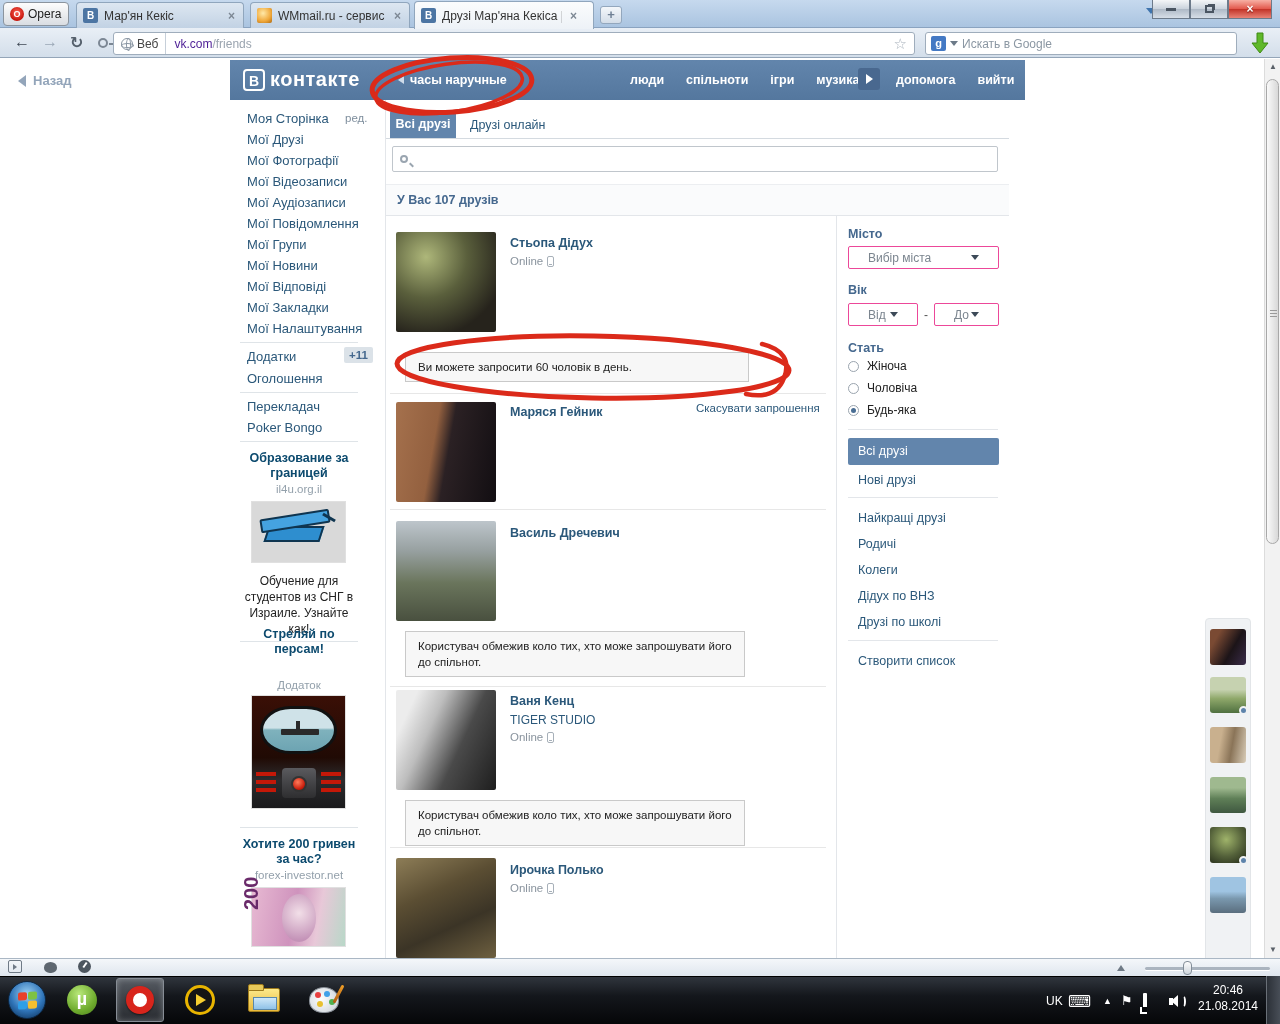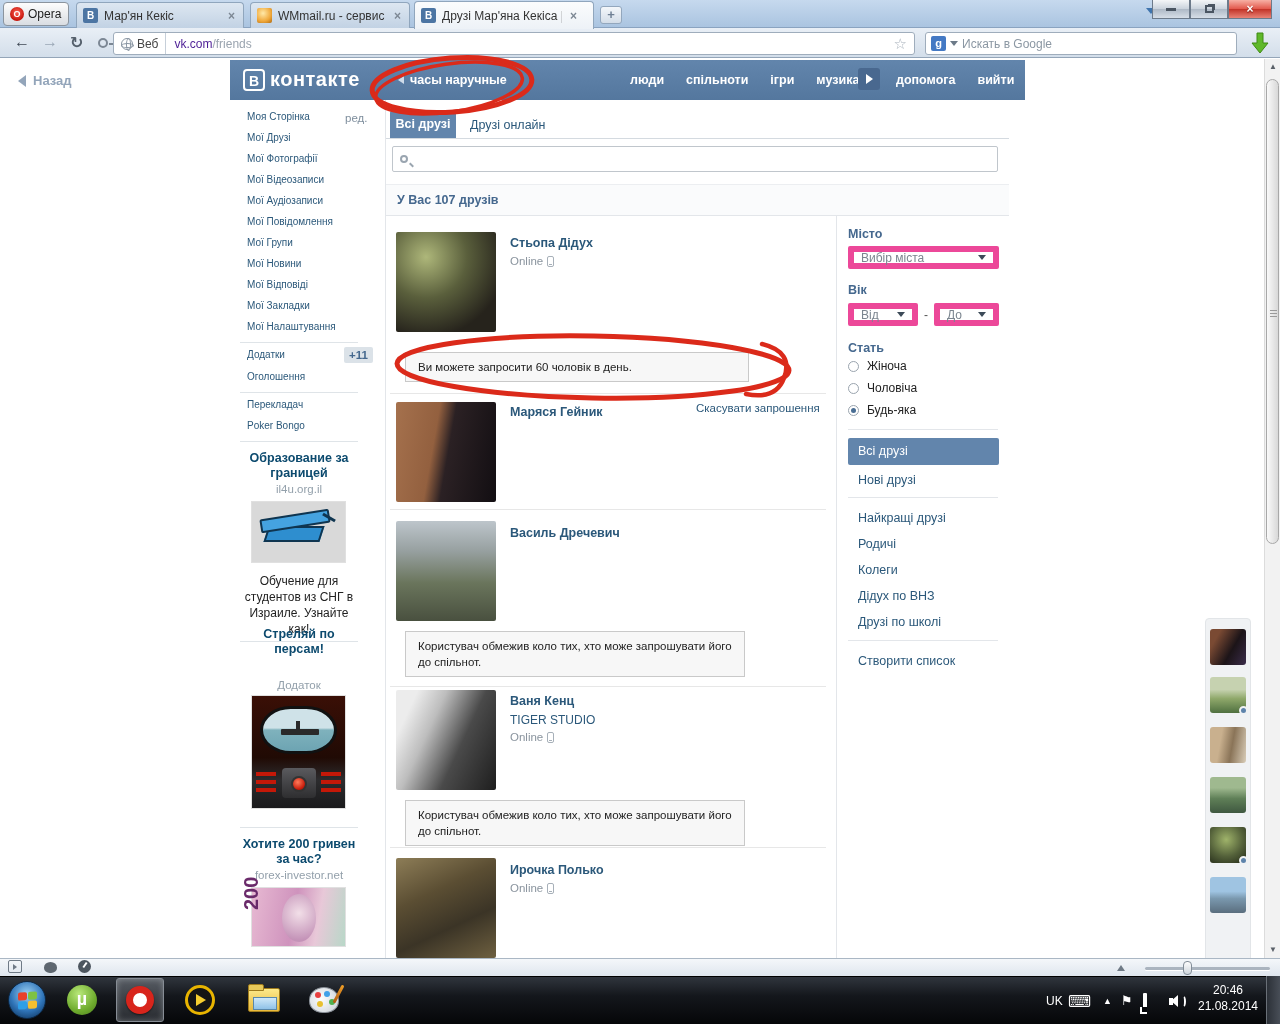--- a/index.html
+++ b/index.html
@@ -68,21 +68,21 @@
   .vk-logo-badge { width:22px; height:22px; border:2px solid #fff; border-radius:4px; font-size:14px; font-weight:bold; text-align:center; line-height:21px; }
   .vk-logo-text { font-size:20px; font-weight:bold; letter-spacing:0.5px; }
   .vk-promo { position:absolute; left:168px; top:13px; color:#fff; font-size:12.5px; font-weight:bold; display:flex; align-items:center; gap:6px; }
   .tri-left-w { width:0; height:0; border-top:4px solid transparent; border-bottom:4px solid transparent; border-right:6px solid #cfdcea; }
   .vk-nav { position:absolute; left:400px; top:13px; display:flex; gap:22px; color:#fff; font-size:12.5px; font-weight:bold; }
   .vk-nav-more { position:absolute; left:628px; top:8px; width:22px; height:22px; background:#49688f; border-radius:3px; display:flex; align-items:center; justify-content:center; }
   .tri-right-w { width:0; height:0; border-top:5px solid transparent; border-bottom:5px solid transparent; border-left:7px solid #fff; }
   .vk-nav2 { position:absolute; left:666px; top:13px; display:flex; gap:22px; color:#fff; font-size:12.5px; font-weight:bold; }
 
   
-  .vk-menu-item { left:247px; color:#2b587a; font-size:10px; }
+  .vk-menu-item { left:247px; color:#2b587a; font-size:13px; }
   .menu-extra { left:345px; color:#7e8e9d; font-size:11.5px; }
   .badge11 { left:344px; background:#dbe2e8; color:#45688e; font-weight:bold; font-size:11.5px; border-radius:2px; padding:2px 5px; }
   .divider-l { left:240px; width:118px; height:1px; background:#dfe4e8; }
 
   
   .ad-title { left:240px; width:118px; text-align:center; color:#0c4a6e; font-weight:bold; font-size:12.5px; line-height:15px; }
   .ad-url { left:240px; width:118px; text-align:center; color:#93a0ab; font-size:11.5px; }
   .ad-text { left:240px; width:118px; text-align:center; color:#222; font-size:12px; line-height:16px; }
   .ad-img { left:251px; width:95px; border:1px solid #e0e0e0; }
 
@@ -114,21 +114,21 @@
   .fsub { color:#2b587a; font-size:12px; left:510px; }
   .fstatus { color:#8a949e; font-size:11.5px; left:510px; display:flex; align-items:center; gap:4px; }
   .phone-ico { width:7px; height:11px; border:1px solid #a7b0b9; border-radius:2px; position:relative; }
   .phone-ico::after { content:""; position:absolute; left:1px; bottom:1px; width:3px; height:1px; background:#a7b0b9; }
   .gray-note { left:405px; background:#f7f7f7; border:1px solid #c9c9c9; color:#222; font-size:11.5px; line-height:16px; padding:6px 12px; }
   .fsep { left:390px; width:436px; height:1px; background:#e7e7e7; }
   .faction { color:#2b587a; font-size:11.5px; }
 
   
   .flt-label { left:848px; color:#45688e; font-weight:bold; font-size:12.5px; }
-  .dropdown { background:#fff; border:6px solid #ec4899; border-radius:2px; height:23px; display:flex; align-items:center; justify-content:space-between; padding:0 7px; color:#7b858f; font-size:12px; }
+  .dropdown { background:#fff; border:1px solid #ec4899; border-radius:2px; height:23px; display:flex; align-items:center; justify-content:space-between; padding:0 19px; color:#7b858f; font-size:12px; }
   .dd-caret { width:0; height:0; border-left:4px solid transparent; border-right:4px solid transparent; border-top:5px solid #3c4a58; }
   .radio { width:11px; height:11px; border:1px solid #9aa4ae; border-radius:50%; background:#fff; position:relative; }
   .radio.sel::after { content:""; position:absolute; left:2px; top:2px; width:5px; height:5px; border-radius:50%; background:#4a6e94; }
   .radio-row { left:848px; display:flex; align-items:center; gap:8px; color:#222; font-size:12px; }
   .rdiv { left:848px; width:150px; height:1px; background:#e3e6ea; }
   .rlink { left:858px; color:#2b587a; font-size:12.5px; }
   .rsel { left:848px; width:151px; height:27px; background:#6285ac; border-radius:2px; color:#fff; font-size:12.5px; line-height:27px; padding-left:10px; }
 
   
   .ostrip { left:1205px; top:559px; width:46px; height:344px; background:#f0f2f4; border:1px solid #e2e5e8; border-radius:4px; }

